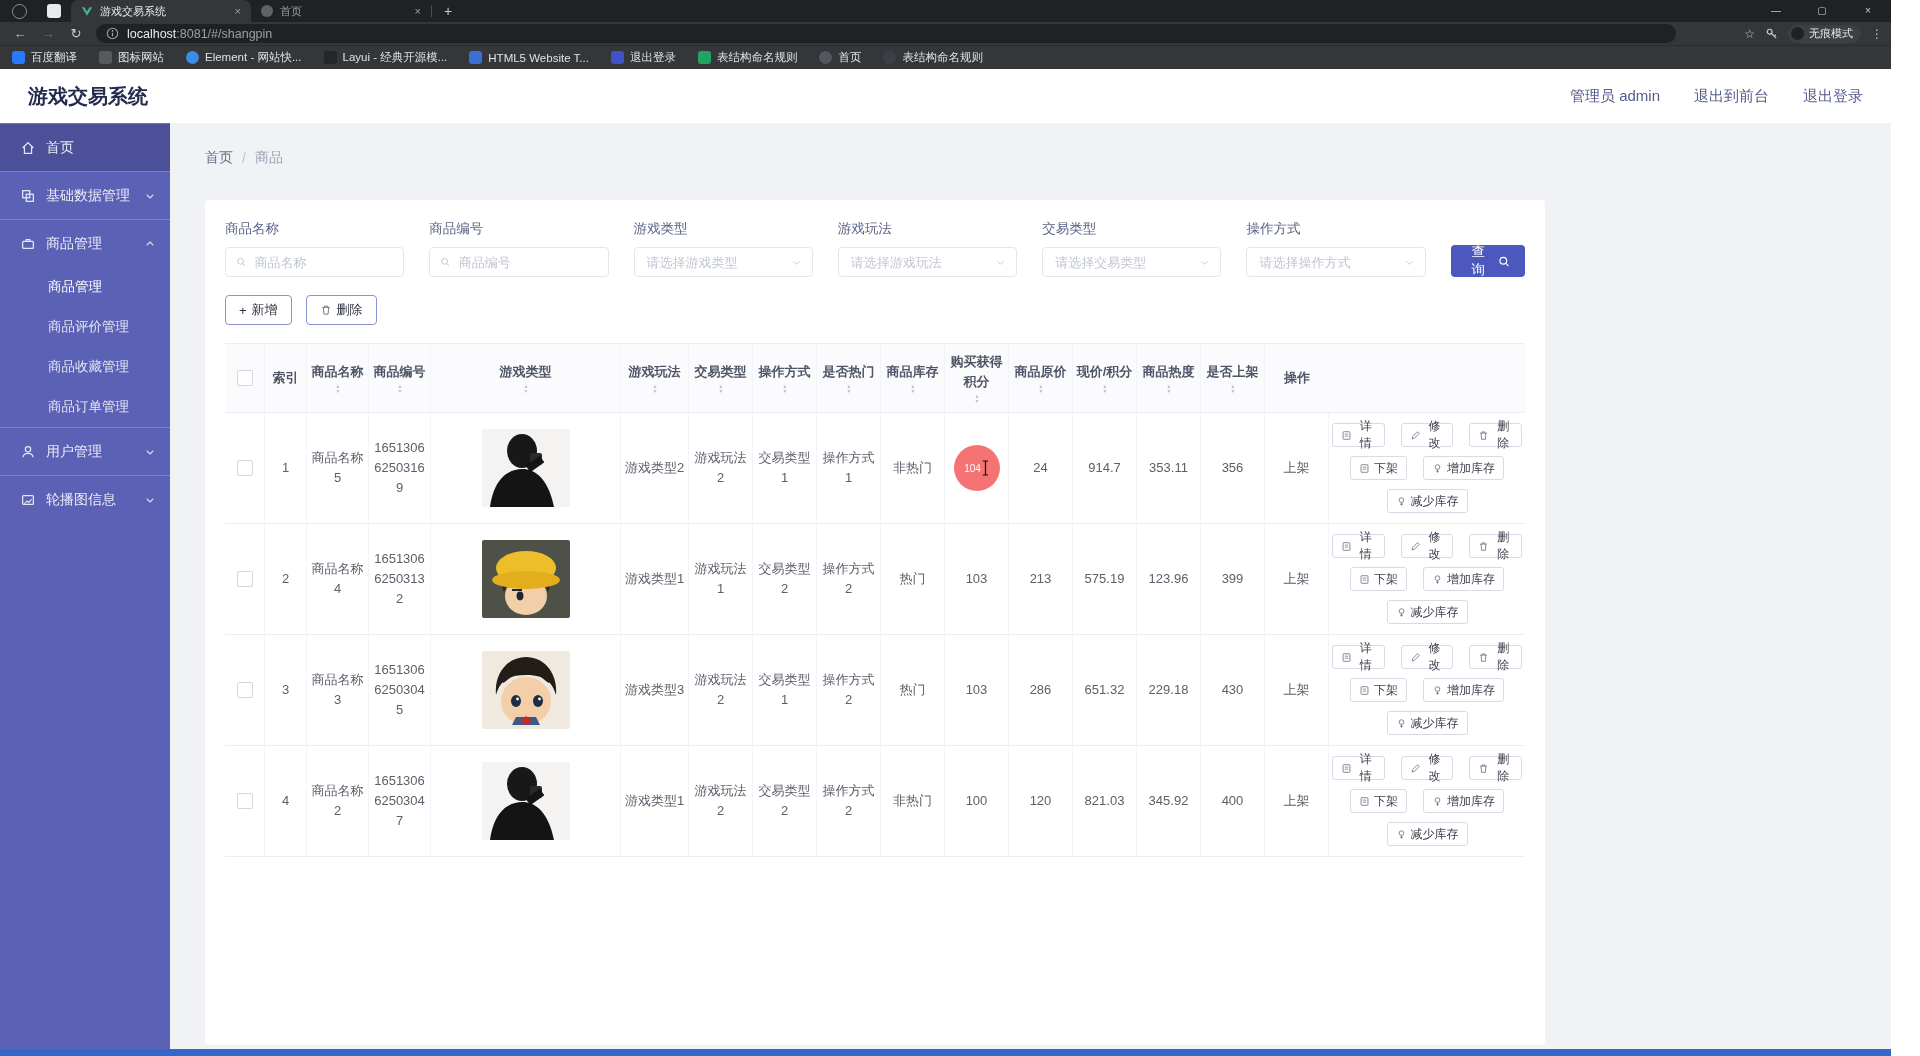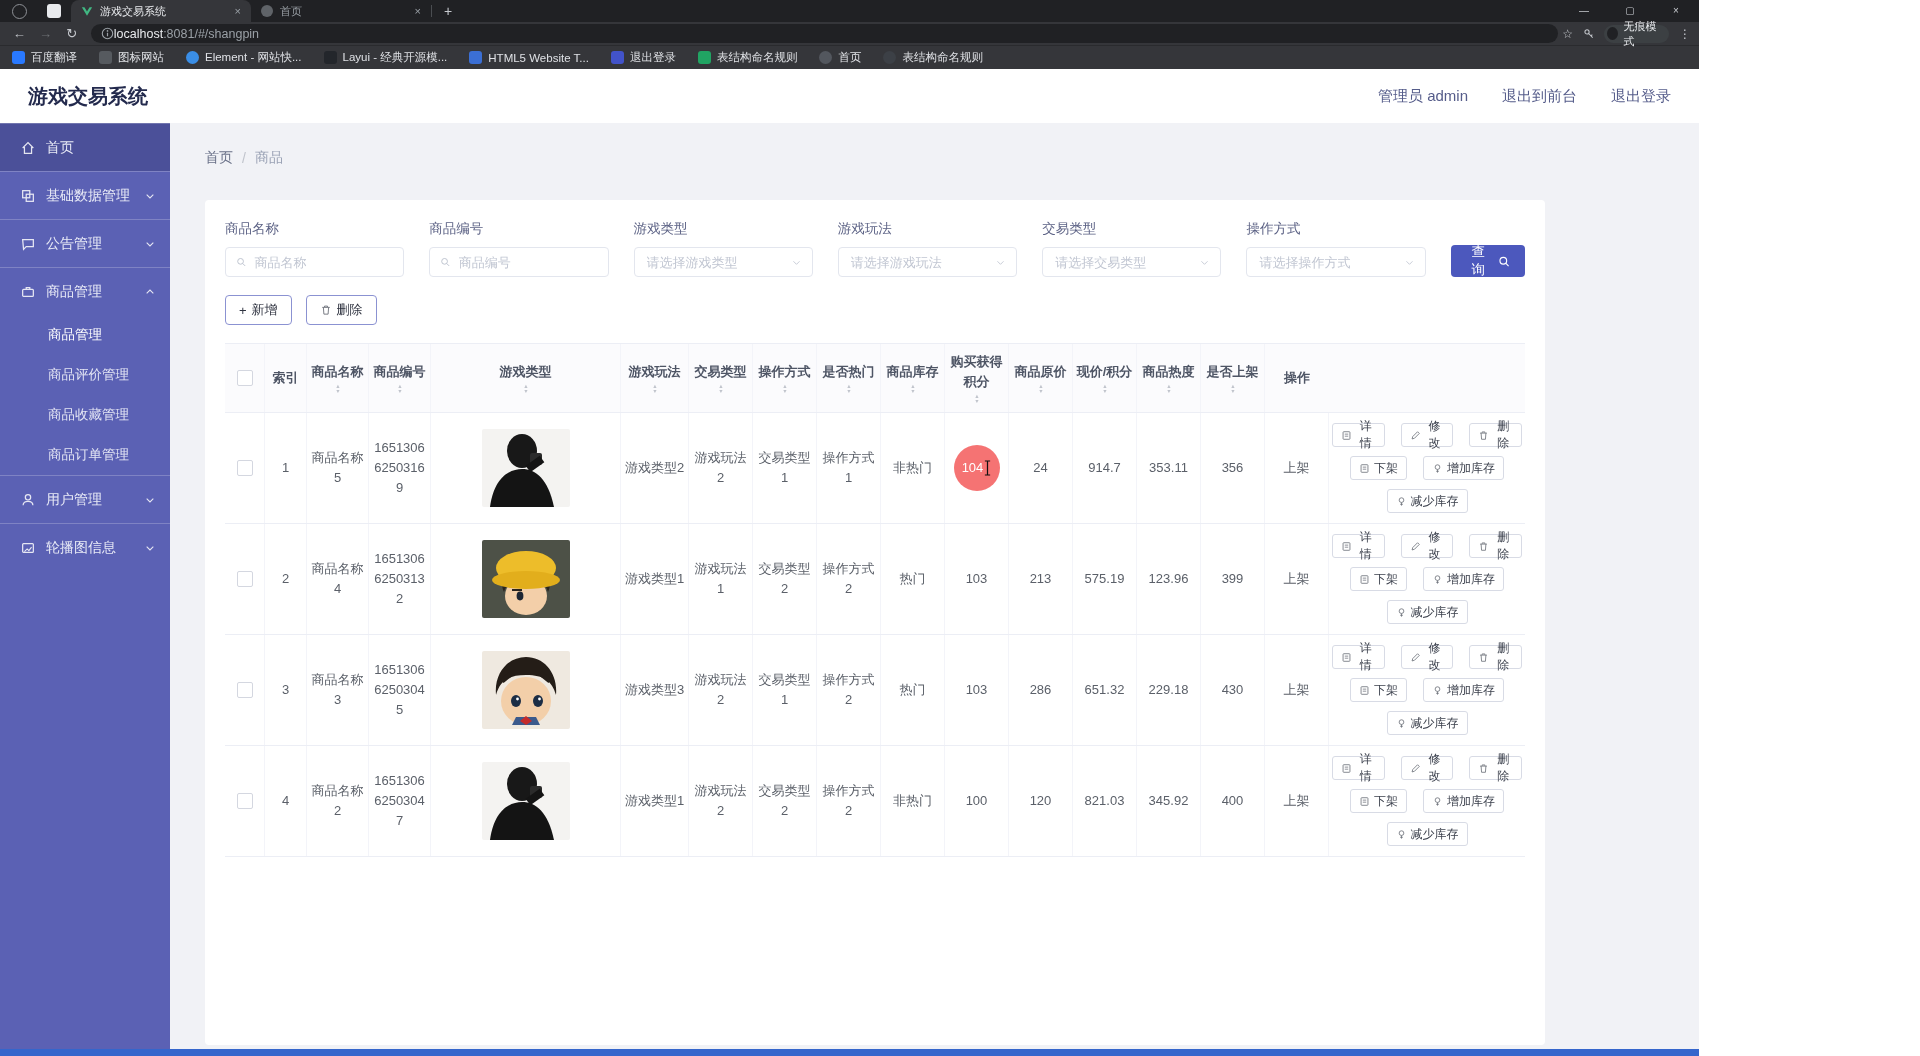--- a/index.html
+++ b/index.html
@@ -1,35 +1,35 @@
 <!DOCTYPE html>
 <html><head>
 <meta charset="utf-8">
 <style>
   html,body{margin:0;padding:0;}
   body{font-family:"Liberation Sans","DejaVu Sans",sans-serif;}
-  .screen{position:relative;width:1699px;height:1056px;overflow:hidden;background:#ec4899;}
+  .screen{position:relative;width:1891px;height:1056px;overflow:hidden;background:#ec4899;}
 
   
   .tabbar{height:22px;background:#202124;display:flex;align-items:center;padding-left:6px;}
   .blogo{width:13px;height:13px;border:1.5px solid #8d9095;border-radius:50%;margin:0 6px;}
   .wsq{width:14px;height:14px;background:#e8eaed;border-radius:3px;margin:0 10px 0 14px;}
   .tab{display:flex;align-items:center;gap:7px;height:22px;padding:0 10px;font-size:11px;color:#9aa0a6;min-width:160px;}
   .tab.active{background:#35363a;border-radius:8px 8px 0 0;color:#e8eaed;}
   .tab .x{margin-left:auto;font-size:11px;color:#9aa0a6;}
   .tabdiv{width:1px;height:12px;background:#4a4d51;}
   .newtab{color:#c7cacf;font-size:14px;margin-left:12px;}
   .wctl{margin-left:auto;display:flex;}
   .wctl span{width:46px;text-align:center;color:#c7cacf;font-size:10px;line-height:22px;}
   .glb{width:12px;height:12px;border-radius:50%;background:#5f6368;display:inline-block;}
 
   .toolbar{height:23px;background:#35363a;display:flex;align-items:center;padding:0 8px;gap:4px;}
   .navic{color:#c4c7cc;font-size:13px;width:24px;text-align:center;}
   .navic.dim{color:#6e7175;}
-  .addr{width:1560px;height:19px;background:#202124;border-radius:10px;display:flex;align-items:center;padding:0 10px;margin-left:4px;}
+  .addr{width:1560px;height:19px;background:#202124;border-radius:10px;display:flex;align-items:center;padding:0 10px;gap:8px;margin-left:4px;}
   .addr .url{font-size:12.5px;color:#9aa0a6;white-space:nowrap;}
   .addr .url b{color:#e8eaed;font-weight:400;}
   .tool-r{margin-left:auto;display:flex;align-items:center;gap:10px;}
   .staric{color:#c4c7cc;font-size:12px;}
   .incog{display:flex;align-items:center;gap:5px;background:#3c4043;border-radius:9px;height:18px;padding:0 8px 0 3px;color:#e8eaed;font-size:11px;}
   .incav{width:13px;height:13px;border-radius:50%;background:#202124;display:inline-block;}
   .dots{color:#c4c7cc;font-size:12px;letter-spacing:0;}
 
   .bookmarks{height:23px;background:#35363a;border-top:1px solid #2a2b2e;display:flex;align-items:center;gap:22px;padding:0 12px;}
   .bm{display:flex;align-items:center;gap:6px;font-size:11.5px;color:#dfe1e5;white-space:nowrap;}
@@ -78,21 +78,21 @@
   .th-row{min-height:58px;background:#fbfbfd;}
   .td{padding:8px 3px;display:flex;flex-direction:column;align-items:center;justify-content:center;text-align:center;font-size:13px;color:#5b6069;word-break:break-all;line-height:1.55;border-right:1px solid #f3f4f9;}
   .tr .td:last-child{border-right:0;}
   .th-row .td{font-weight:700;color:#4e5565;gap:2px;}
   .row{min-height:110px;}
   .carets{display:flex;flex-direction:column;line-height:5px;}
   .carets i{font-style:normal;font-size:6px;color:#c0c4cc;transform:scale(.9);}
   .inlineh{flex-direction:row;gap:4px;}
   .cb{width:14px;height:14px;border:1px solid #d4d7e0;border-radius:2px;background:#fff;}
   .photo{width:88px;height:78px;border-radius:2px;overflow:hidden;margin:0 auto;}
-  .hl{width:46px;height:46px;border-radius:50%;background:rgba(244,96,96,.88);color:#fff;display:flex;align-items:center;justify-content:center;margin:0 auto;font-size:13px;gap:1px;}
+  .hl{width:46px;height:46px;border-radius:50%;background:rgba(244,96,96,.88);color:#fff;display:flex;align-items:center;justify-content:center;margin:0 auto;font-size:10px;gap:1px;}
 
   .acts{display:flex;flex-direction:column;gap:9px;align-items:center;justify-content:center;}
   .al{display:flex;gap:16px;justify-content:center;}
   .abtn{height:24px;padding:0 8px;border:1px solid #d8dbe5;border-radius:3px;background:#fff;font-size:12px;color:#3c414d;display:inline-flex;align-items:center;gap:4px;}
   .aic{flex:0 0 auto;opacity:.75;}
 
   .wm{position:absolute;left:1150px;top:645px;z-index:50;pointer-events:none;}
   .strip{position:absolute;left:0;right:0;bottom:0;height:7px;background:#3566cc;z-index:60;}
 </style>
 </head>
@@ -212,29 +212,20 @@
             <rect x="3" y="3" width="8" height="8" fill="none" stroke="#fff" stroke-width="1.4"></rect>
             <rect x="7" y="7" width="8" height="8" fill="none" stroke="#fff" stroke-width="1.4"></rect>
           </svg>
         <span>基础数据管理</span>
         <svg class="chev" width="12" height="12" viewBox="0 0 18 18">
             <path d="M4 7l5 5 5-5" fill="none" stroke="#fff" stroke-width="1.6"></path>
           </svg>
       </div>
       <div class="s-item">
         <svg width="16" height="16" viewBox="0 0 18 18">
-            <path d="M3 4h12v8H7l-3 3z" fill="none" stroke="#fff" stroke-width="1.4"></path>
-          </svg>
-        <span>公告管理</span>
-        <svg class="chev" width="12" height="12" viewBox="0 0 18 18">
-            <path d="M4 7l5 5 5-5" fill="none" stroke="#fff" stroke-width="1.6"></path>
-          </svg>
-      </div>
-      <div class="s-item">
-        <svg width="16" height="16" viewBox="0 0 18 18">
             <rect x="3" y="6" width="12" height="8" rx="1" fill="none" stroke="#fff" stroke-width="1.4"></rect>
             <path d="M7 6V4h4v2" fill="none" stroke="#fff" stroke-width="1.4"></path>
           </svg>
         <span>商品管理</span>
         <svg class="chev" width="12" height="12" viewBox="0 0 18 18">
             <path d="M4 11l5-5 5 5" fill="none" stroke="#fff" stroke-width="1.6"></path>
           </svg>
       </div>
       <div class="s-sub cur">商品管理</div>
       <div class="s-sub">商品评价管理</div>

